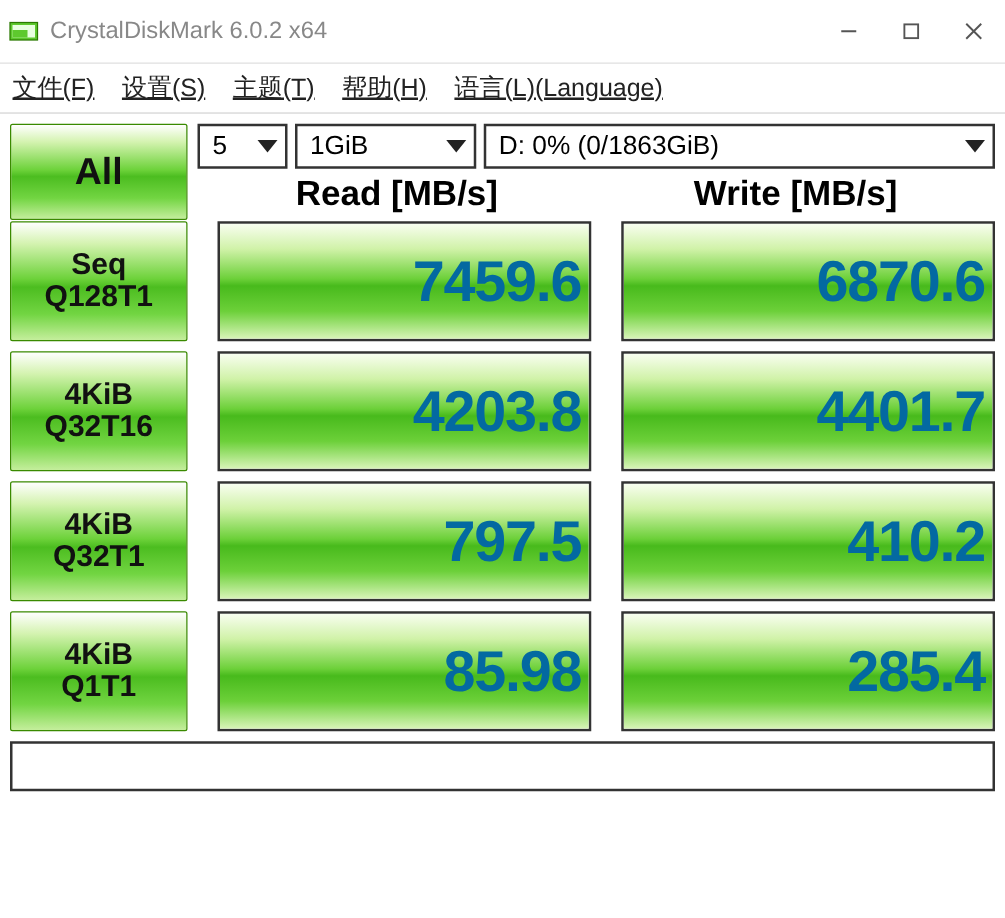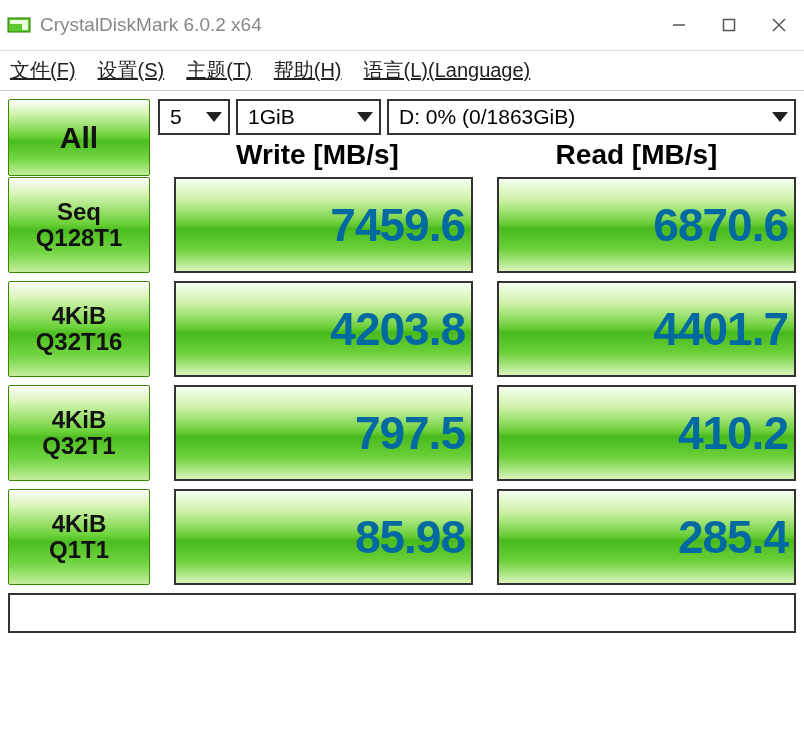--- a/index.html
+++ b/index.html
@@ -215,22 +215,22 @@
         <div class="sel sel-size">
           <span>1GiB</span>
           <span class="chev"></span>
         </div>
         <div class="sel sel-drive">
           <span>D: 0% (0/1863GiB)</span>
           <span class="chev"></span>
         </div>
       </div>
       <div class="header-row">
+        <div class="header-cell">Read [MB/s]</div>
         <div class="header-cell">Write [MB/s]</div>
-        <div class="header-cell">Read [MB/s]</div>
       </div>
     </div>
   </div>
 
   <div class="bench-grid" id="bench-grid">
       <div class="bench-row">
         <div class="row-label">
           <div>Seq</div>
           <div>Q128T1</div>
         </div>

